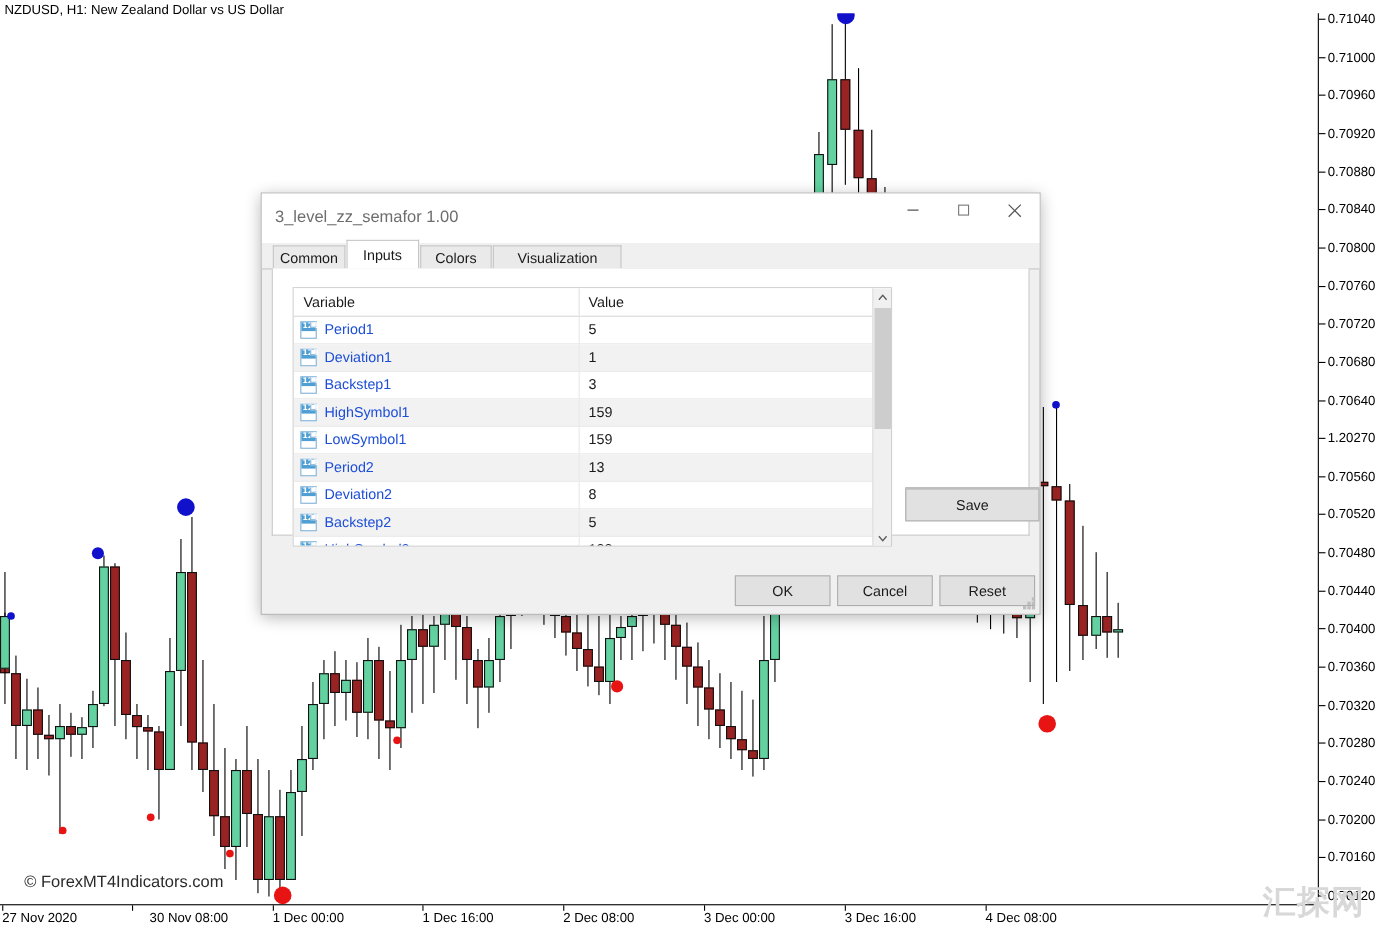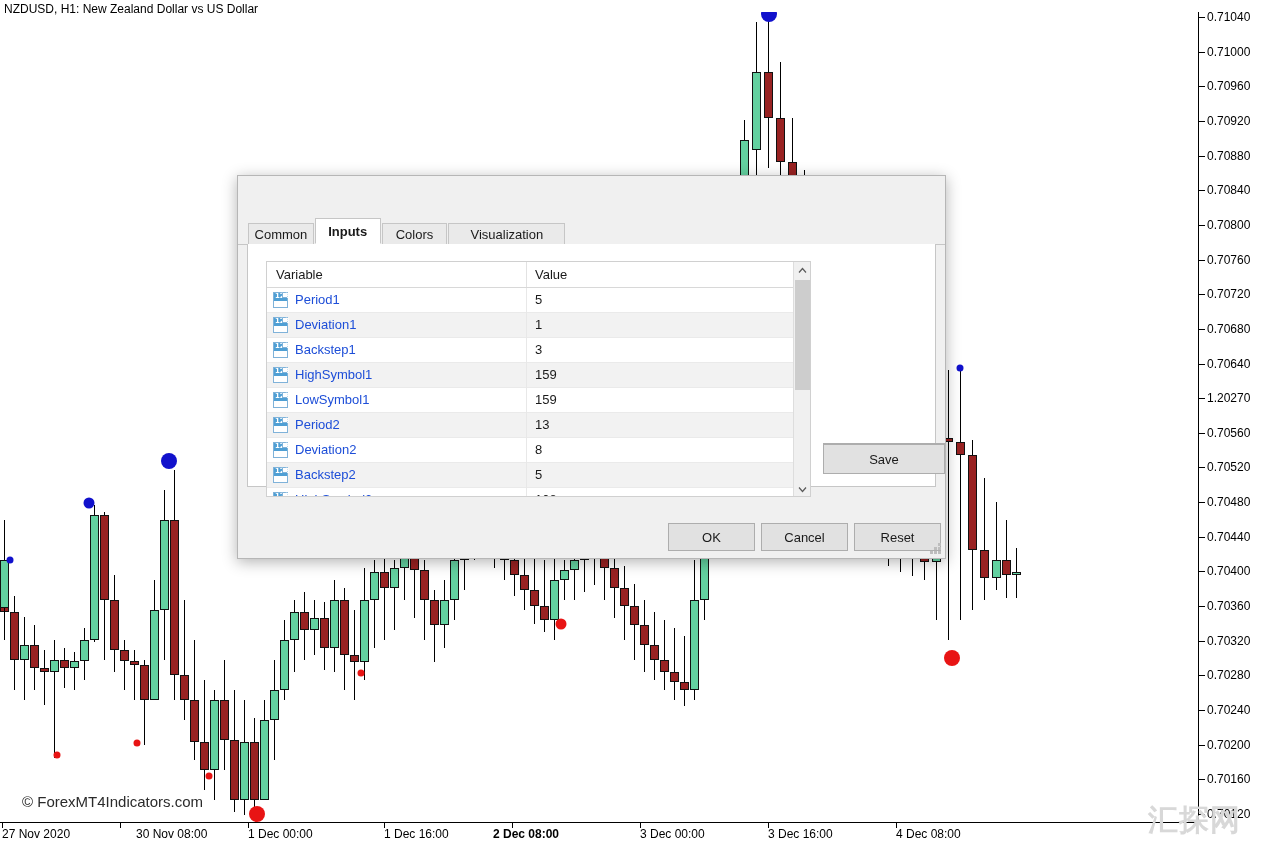--- a/index.html
+++ b/index.html
@@ -453,39 +453,60 @@
     <div id="time-axis">
         <div class="time-tick" style="left: 2px;"></div>
         <div class="time-label" style="left: 2px;">27 Nov 2020</div>
         <div class="time-tick" style="left: 120px;"></div>
         <div class="time-label" style="left: 136px;">30 Nov 08:00</div>
         <div class="time-tick" style="left: 248px;"></div>
         <div class="time-label" style="left: 248px;">1 Dec 00:00</div>
         <div class="time-tick" style="left: 384px;"></div>
         <div class="time-label" style="left: 384px;">1 Dec 16:00</div>
         <div class="time-tick" style="left: 512px;"></div>
-        <div class="time-label" style="left: 493px; font-weight: bold;">2 Dec 08:00</div>
+        <div class="time-label" style="left: 512px;">2 Dec 08:00</div>
         <div class="time-tick" style="left: 640px;"></div>
         <div class="time-label" style="left: 640px;">3 Dec 00:00</div>
         <div class="time-tick" style="left: 768px;"></div>
         <div class="time-label" style="left: 768px;">3 Dec 16:00</div>
         <div class="time-tick" style="left: 896px;"></div>
         <div class="time-label" style="left: 896px;">4 Dec 08:00</div>
       </div>
 
     <div class="watermark-left">© ForexMT4Indicators.com</div>
     <div class="watermark-cjk">汇探网</div>
   </div>
 
   <div class="dialog">
 
+    <div class="dlg-titlebar">
+      <div class="dlg-title">3_level_zz_semafor 1.00</div>
+      <div class="dlg-btns">
+        <div class="dlg-btn">
+          <svg width="12" height="12" viewBox="0 0 12 12">
+              <line x1="1" y1="6" x2="11" y2="6" stroke="#555" stroke-width="1"></line>
+            </svg>
+        </div>
+        <div class="dlg-btn">
+          <svg width="12" height="12" viewBox="0 0 12 12">
+              <rect x="1.5" y="1.5" width="9" height="9" fill="none" stroke="#777" stroke-width="1"></rect>
+            </svg>
+        </div>
+        <div class="dlg-btn close">
+          <svg width="13" height="13" viewBox="0 0 13 13">
+              <line x1="1" y1="1" x2="12" y2="12" stroke="#555" stroke-width="1.1"></line>
+              <line x1="12" y1="1" x2="1" y2="12" stroke="#555" stroke-width="1.1"></line>
+            </svg>
+        </div>
+      </div>
+    </div>
 
     <div class="tabstrip" id="tabstrip">
         <div class="tab" style="left: 10px; width: 65.8px;">Common</div>
-        <div class="tab active" style="left: 76.8px; width: 65.8px; font-weight: bold;">Inputs</div>
+        <div class="tab active" style="left: 76.8px; width: 65.8px;">Inputs</div>
         <div class="tab" style="left: 143.6px; width: 65.8px;">Colors</div>
         <div class="tab" style="left: 210.4px; width: 116.9px;">Visualization</div>
       </div>
 
     <div class="tabpane">
 
       <div class="grid">
         <div class="grid-head">
           <div class="hcell" style="left:9px;">Variable</div>
           <div class="hsplit"></div>

